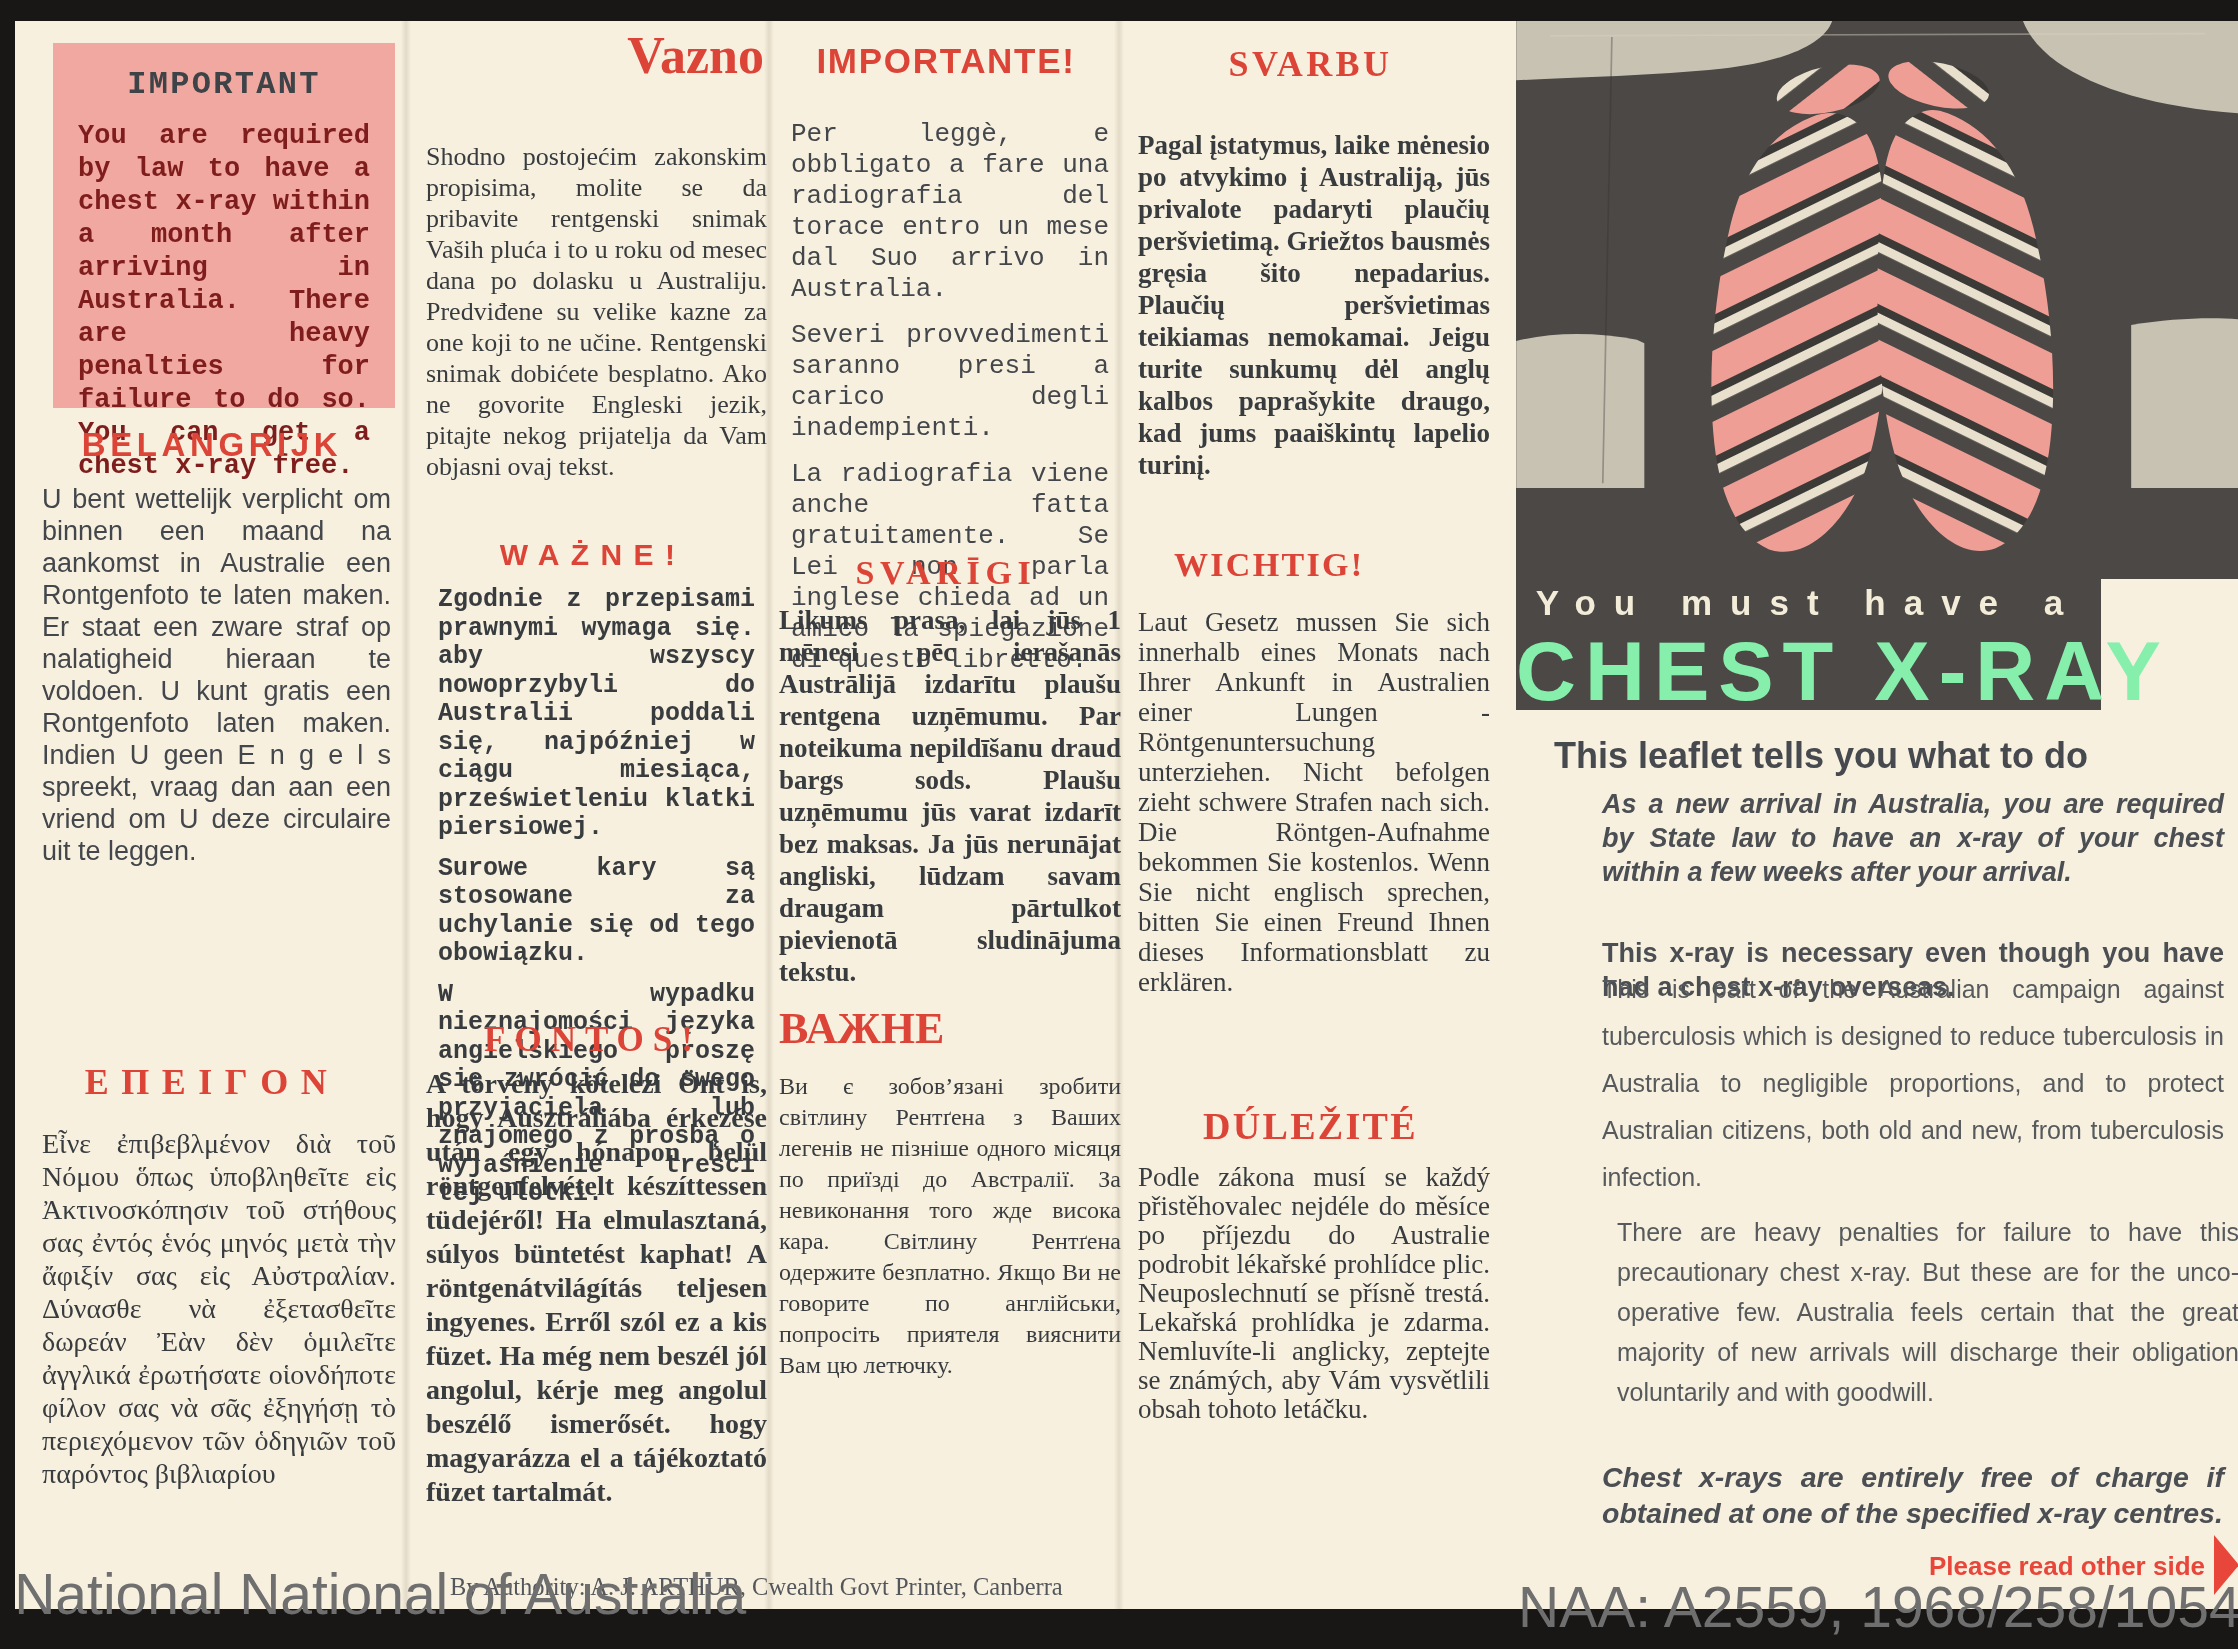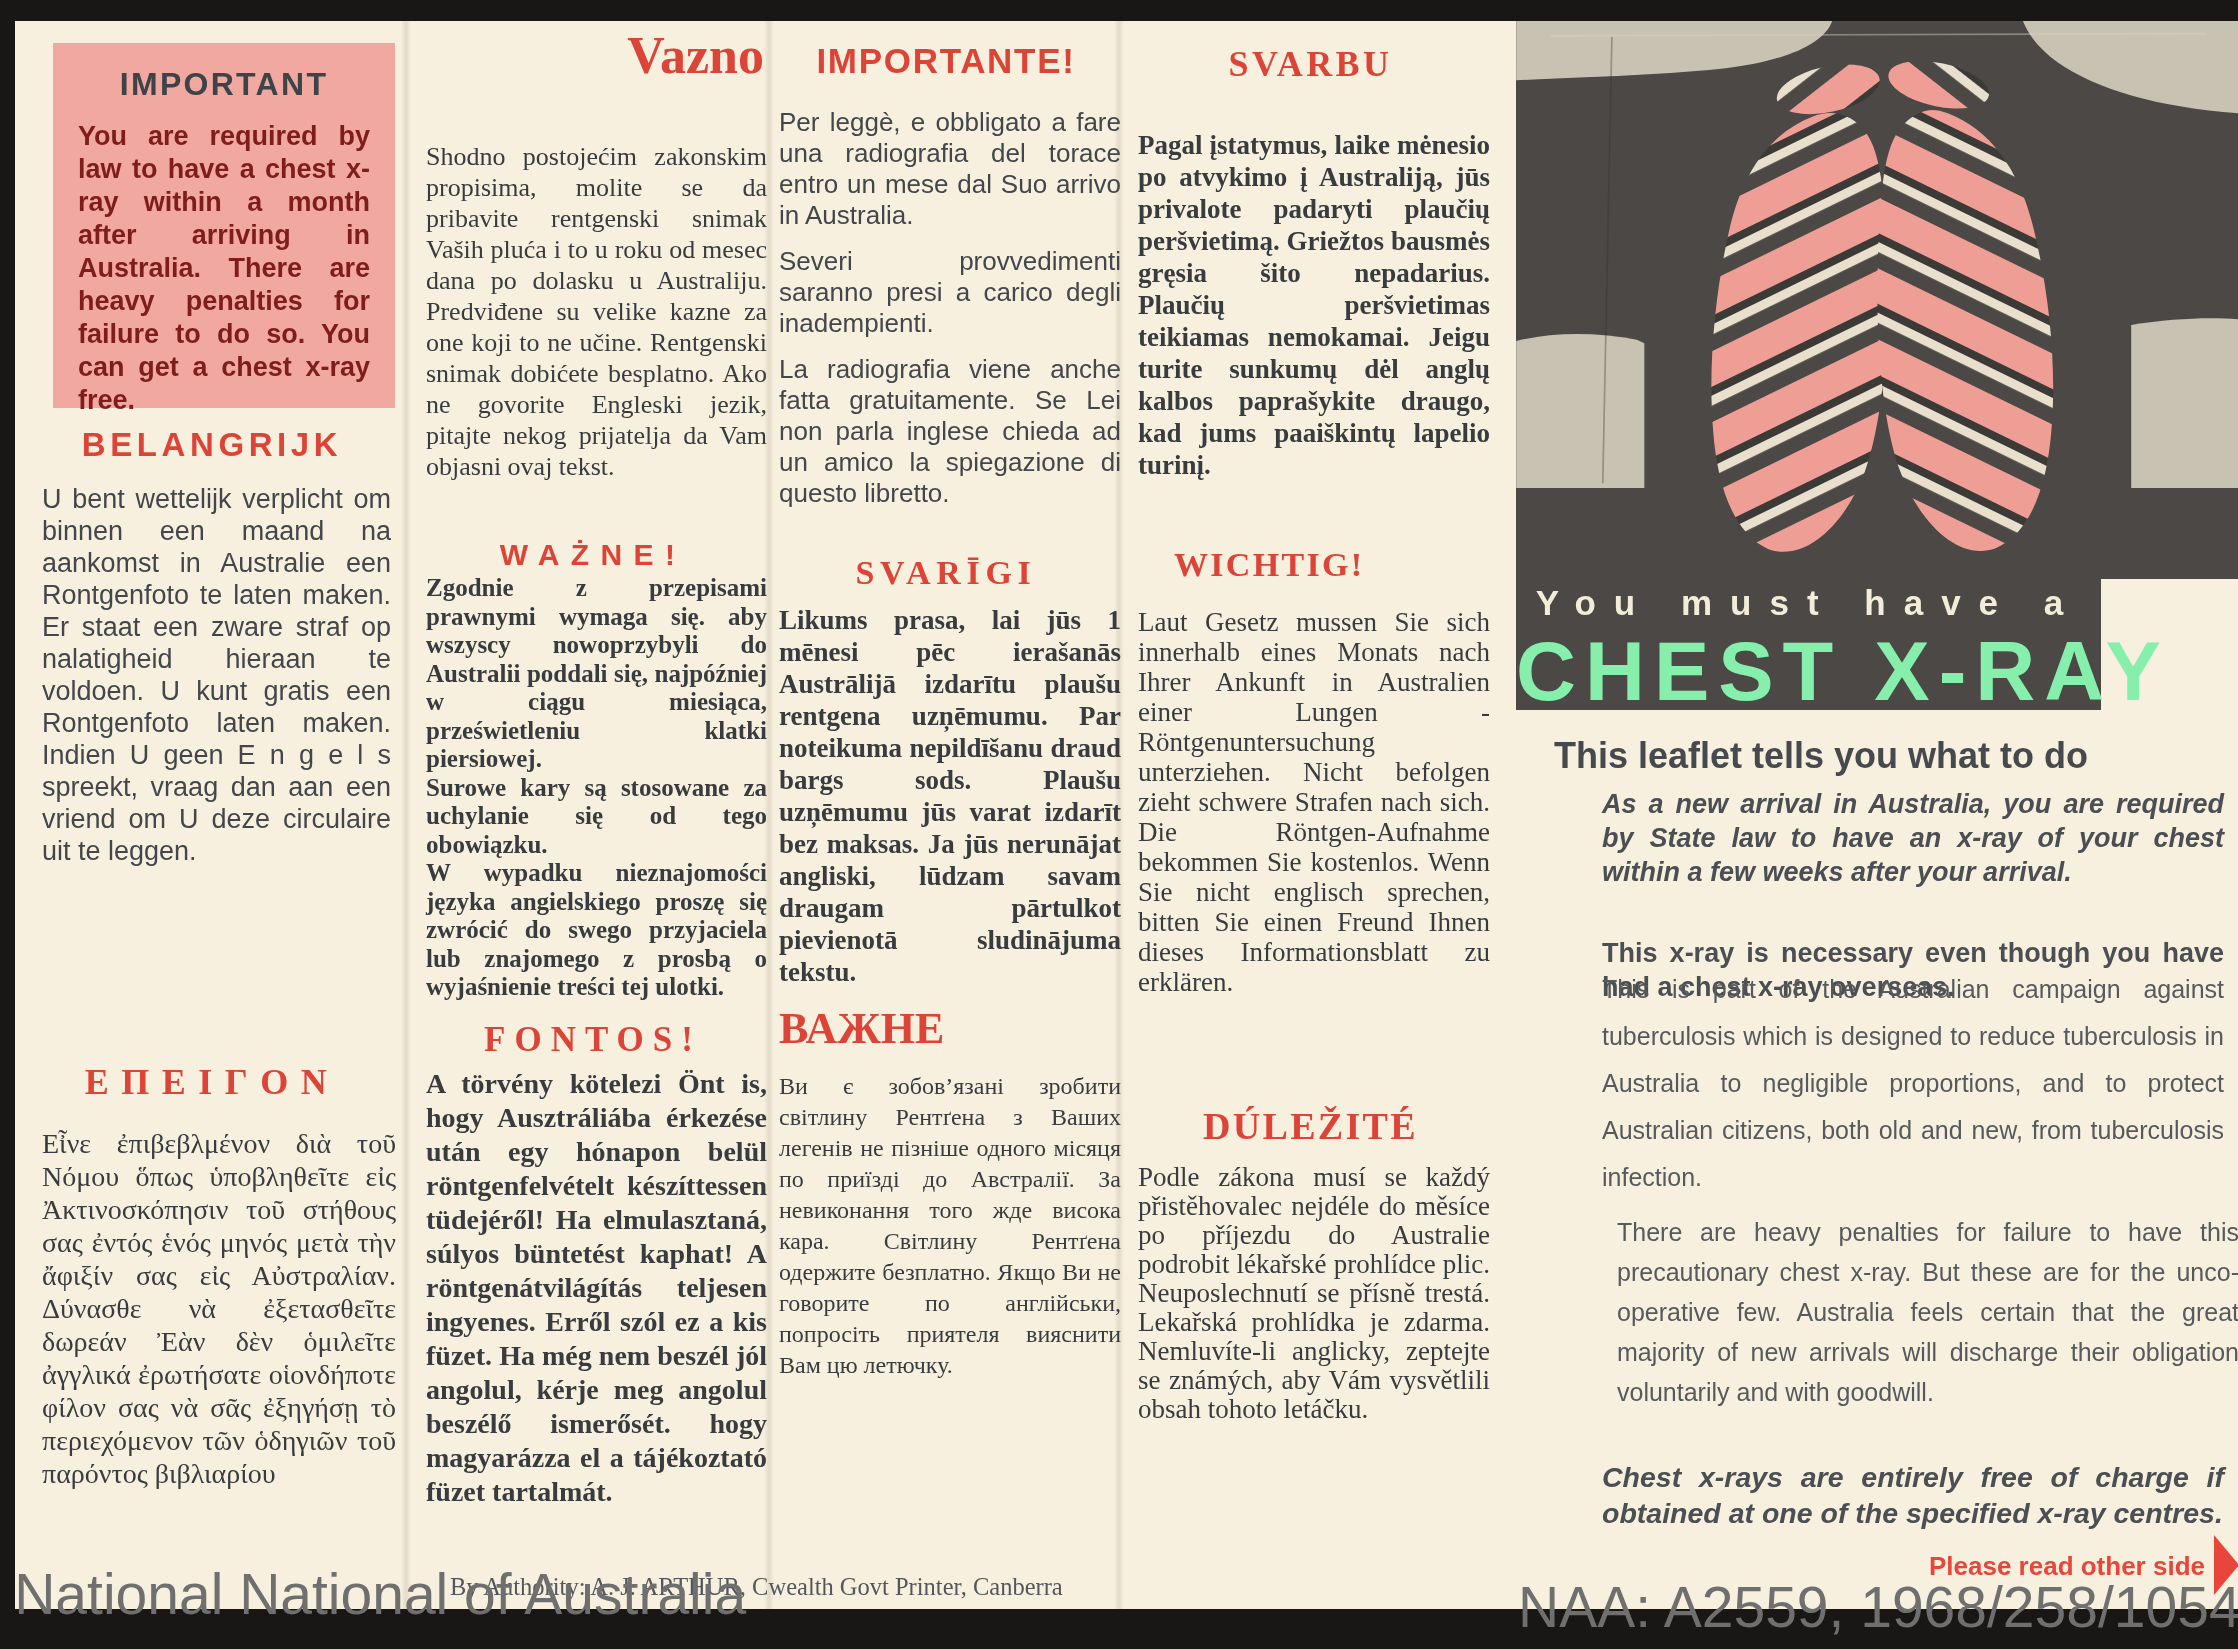--- a/index.html
+++ b/index.html
@@ -11,23 +11,23 @@
   .sec{position:absolute;box-sizing:border-box;}
   
   .hdr{text-align:center;font-weight:bold;}
   .red{color:#dc4437;}
   .hdr-sans{font-family:"Liberation Sans",sans-serif;}
   .hdr-serif{font-family:"Liberation Serif",serif;}
   
   .body-sans{font-family:"Liberation Sans",sans-serif;text-align:justify;color:#43474b;}
   .body-serif{font-family:"Liberation Serif",serif;text-align:justify;color:#383c3f;}
   .bold{font-weight:bold;}
-  .sec p{margin:0;}
+  .sec p{margin:12px;font-family:Liberation Mono, monospace;}
   
-  .pinkbox{background:#f1a8a0;padding:23px 25px 0 25px;}
+  .pinkbox{background:#f1a8a0;padding:23px 25px 0 25px;font-family:Liberation Mono, monospace;}
   .pinkbox .t{font-size:32px;font-weight:bold;letter-spacing:2.3px;text-align:center;color:#3e4347;margin:0 0 17px 0;}
   .pinkbox .b{font-size:27px;font-weight:bold;line-height:33px;text-align:justify;color:#7f1d1d;}
   
   .xblock{position:absolute;left:1516px;top:20.5px;width:585px;height:689px;background:#4b4845;}
   .xcap-small{position:absolute;left:0;top:562px;width:100%;text-align:center;
       font-size:35px;font-weight:bold;letter-spacing:18px;color:#f3ecd9;}
   .xcap-big{position:absolute;left:0;top:603px;width:100%;text-align:center;
       font-size:83px;font-weight:bold;letter-spacing:9px;color:#86efac;white-space:nowrap;}
   .en-h{position:absolute;left:1554px;width:672px;top:735px;font-size:36px;font-weight:bold;color:#46494d;}
   .en-lead{position:absolute;left:1602px;width:622px;font-size:27px;font-weight:bold;font-style:italic;

